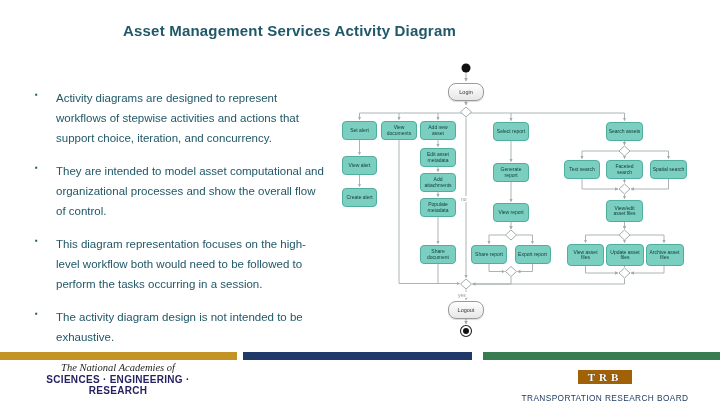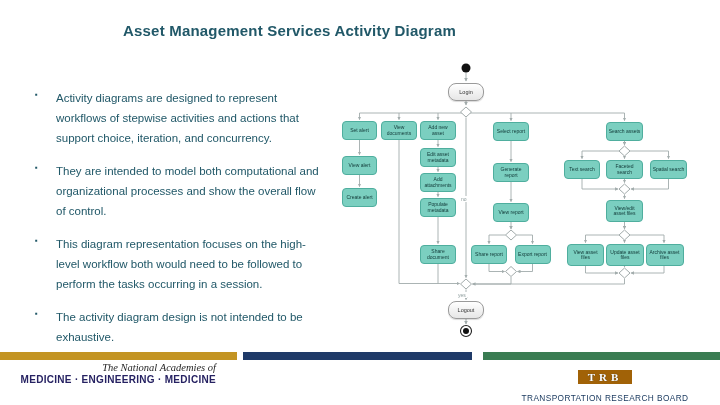--- a/index.html
+++ b/index.html
@@ -31,21 +31,21 @@
     font-size:5.5px; color:#333; box-shadow:0 1px 1px rgba(0,0,0,0.15);
   }
   .edge-label {
     position:absolute; font-size:5px; color:#8a9a9a; background:#fff; padding:0 1px;
   }
   
   .bar { position:absolute; top:351.5px; height:8px; }
   .bar-gold { left:0; width:237px; background:#c39423; }
   .bar-navy { left:242.5px; width:229px; background:#1f3a68; }
   .bar-green { left:483px; width:237px; background:#3a7c52; }
-  .academies { position:absolute; left:20px; top:362px; width:196px; text-align:right; }
+  .academies { position:absolute; left:20px; top:362px; width:196px; text-align:center; }
   .acad1 { font-family:"Liberation Serif", serif; font-style:italic; font-size:10.5px; color:#1f1f1f; }
   .acad2 { font-size:10px; font-weight:bold; color:#262262; letter-spacing:0.3px; margin-top:1px; }
   .trb { position:absolute; left:505px; top:366.5px; width:200px; text-align:center; }
   .trb-box {
     display:inline-block; background:#a16207; padding:1px 10px; height:14.5px;
     font-family:"Liberation Serif", serif; font-weight:bold; font-size:11px; color:#ffffff;
     letter-spacing:4px; text-shadow:0 0 1px #333; line-height:12.5px;
   }
   .trb-cap { margin-top:8px; font-size:8.3px; color:#16365c; letter-spacing:0.4px; }
 </style>
@@ -56,21 +56,21 @@
 
   <div class="title">Asset Management Services Activity Diagram</div>
 
   <div class="bullets">
     <div class="bullet">
       <span class="marker">▪</span>
       <span class="btext">Activity diagrams are designed to represent workflows of stepwise activities and actions that support choice, iteration, and concurrency.</span>
     </div>
     <div class="bullet">
       <span class="marker">▪</span>
-      <span class="btext">They are intended to model both computational and organizational processes and show the overall flow of control.</span>
+      <span class="btext">They are intended to model asset computational and organizational processes and show the overall flow of control.</span>
     </div>
     <div class="bullet">
       <span class="marker">▪</span>
       <span class="btext">This diagram representation focuses on the high-level workflow both would need to be followed to perform the tasks occurring in a session.</span>
     </div>
     <div class="bullet">
       <span class="marker">▪</span>
       <span class="btext">The activity diagram design is not intended to be exhaustive.</span>
     </div>
   </div>
@@ -174,21 +174,21 @@
 
     <div class="startstop" style="left:448px; top:301px; width:36px; height:18px;">Logout</div>
   </div>
 
   <div class="bar bar-gold"></div>
   <div class="bar bar-navy"></div>
   <div class="bar bar-green"></div>
 
   <div class="academies">
     <div class="acad1">The National Academies of</div>
-    <div class="acad2">MEDICINE · ENGINEERING · MEDICINE</div>
+    <div class="acad2">SCIENCES · ENGINEERING · RESEARCH</div>
   </div>
 
   <div class="trb">
     <div class="trb-box">TRB</div>
     <div class="trb-cap">TRANSPORTATION RESEARCH BOARD</div>
   </div>
 
 </div>
 
 </body></html>

